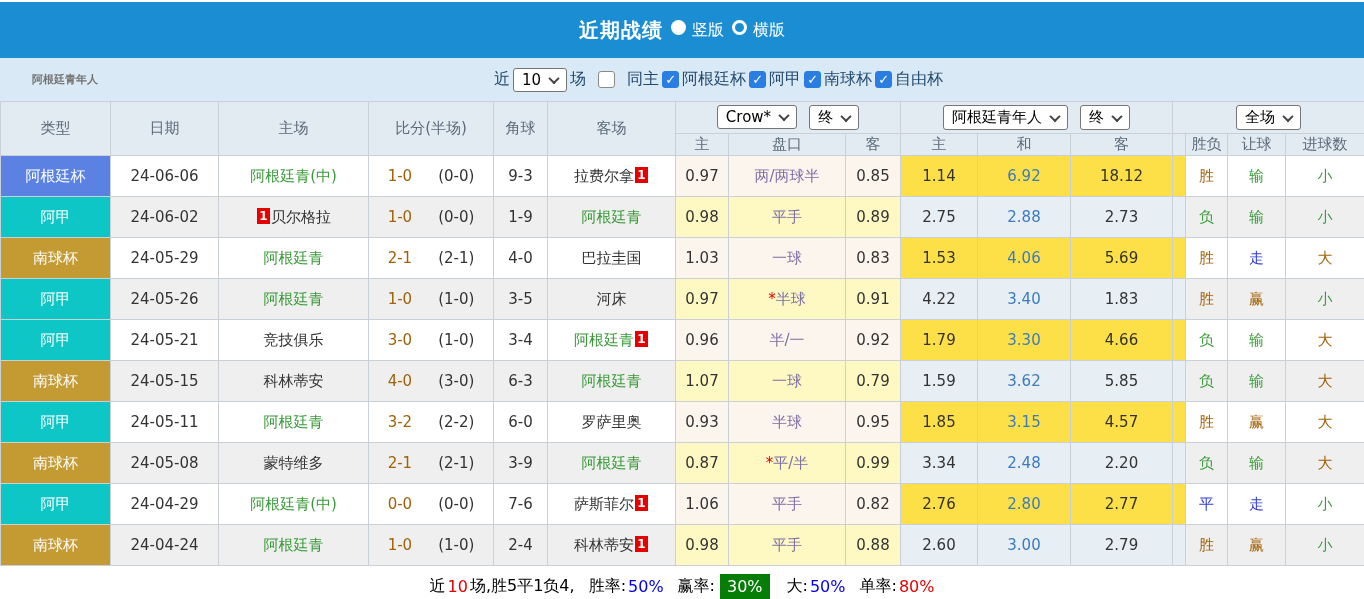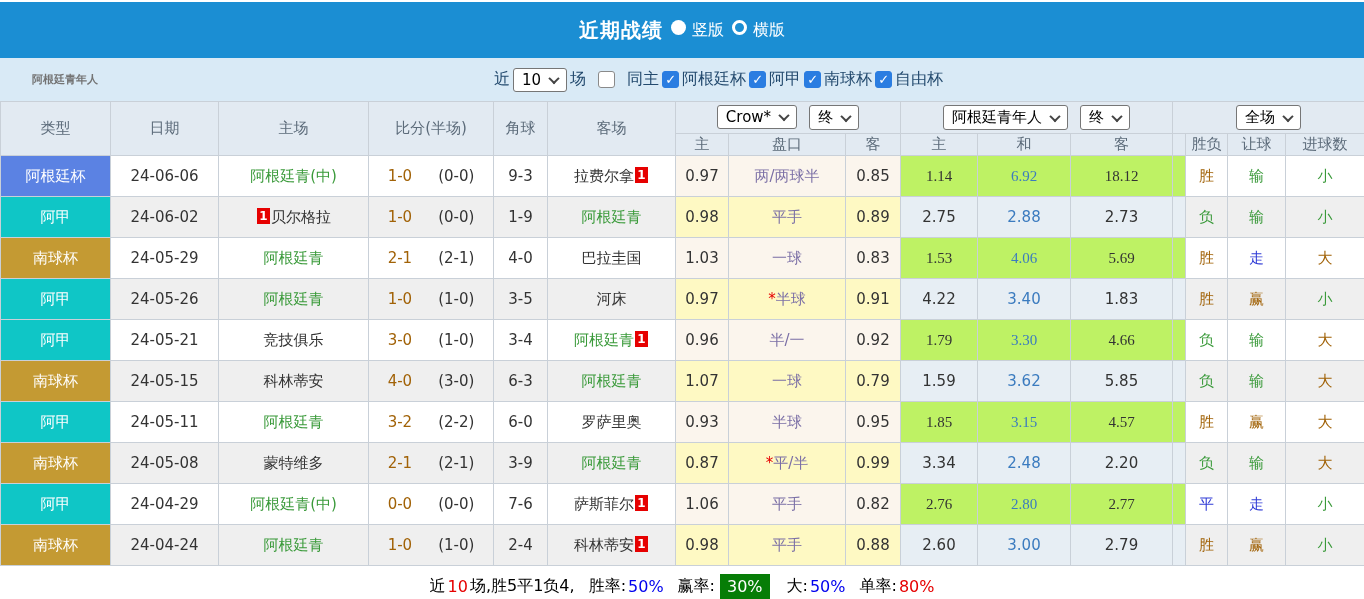--- a/index.html
+++ b/index.html
@@ -47,21 +47,21 @@
            overflow:hidden; white-space:nowrap; }
   thead th { background:#e2eaf2; color:#5c6b7a; font-size:15px; }
   .hdr-top { height:32px; }
   .hdr-sub { height:22px; }
   .hdr-top th .sel { margin:0 6px; }
   tbody td { height:41px; font-size:15px; }
   tr.odd  td { background:#ffffff; }
   tr.even td { background:#efefef; }
   tr.odd  td.cream { background:#fbf5ed; }
   tr.even td.cream { background:#fef9c3; }
-  tr.odd  td.lblue { background:#bef264;font-family:Liberation Serif, serif; }
+  tr.odd  td.lblue { background:#fde047; }
   tr.even td.lblue { background:#e7eef4; }
   td.league-cell { color:#fff; font-size:15px; }
   tr.odd td.league-cell, tr.even td.league-cell {  }
   .c-red    { color:#a16207; }
   .c-green  { color:#3a9a3a; }
   .c-blue   { color:#2f3bd6; }
   .c-dark   { color:#333333; }
   .c-purple { color:#7b6fa6; }
   .c-lblue  { color:#3b7bbf; }
   .half { color:#333;margin-left:26px; }

